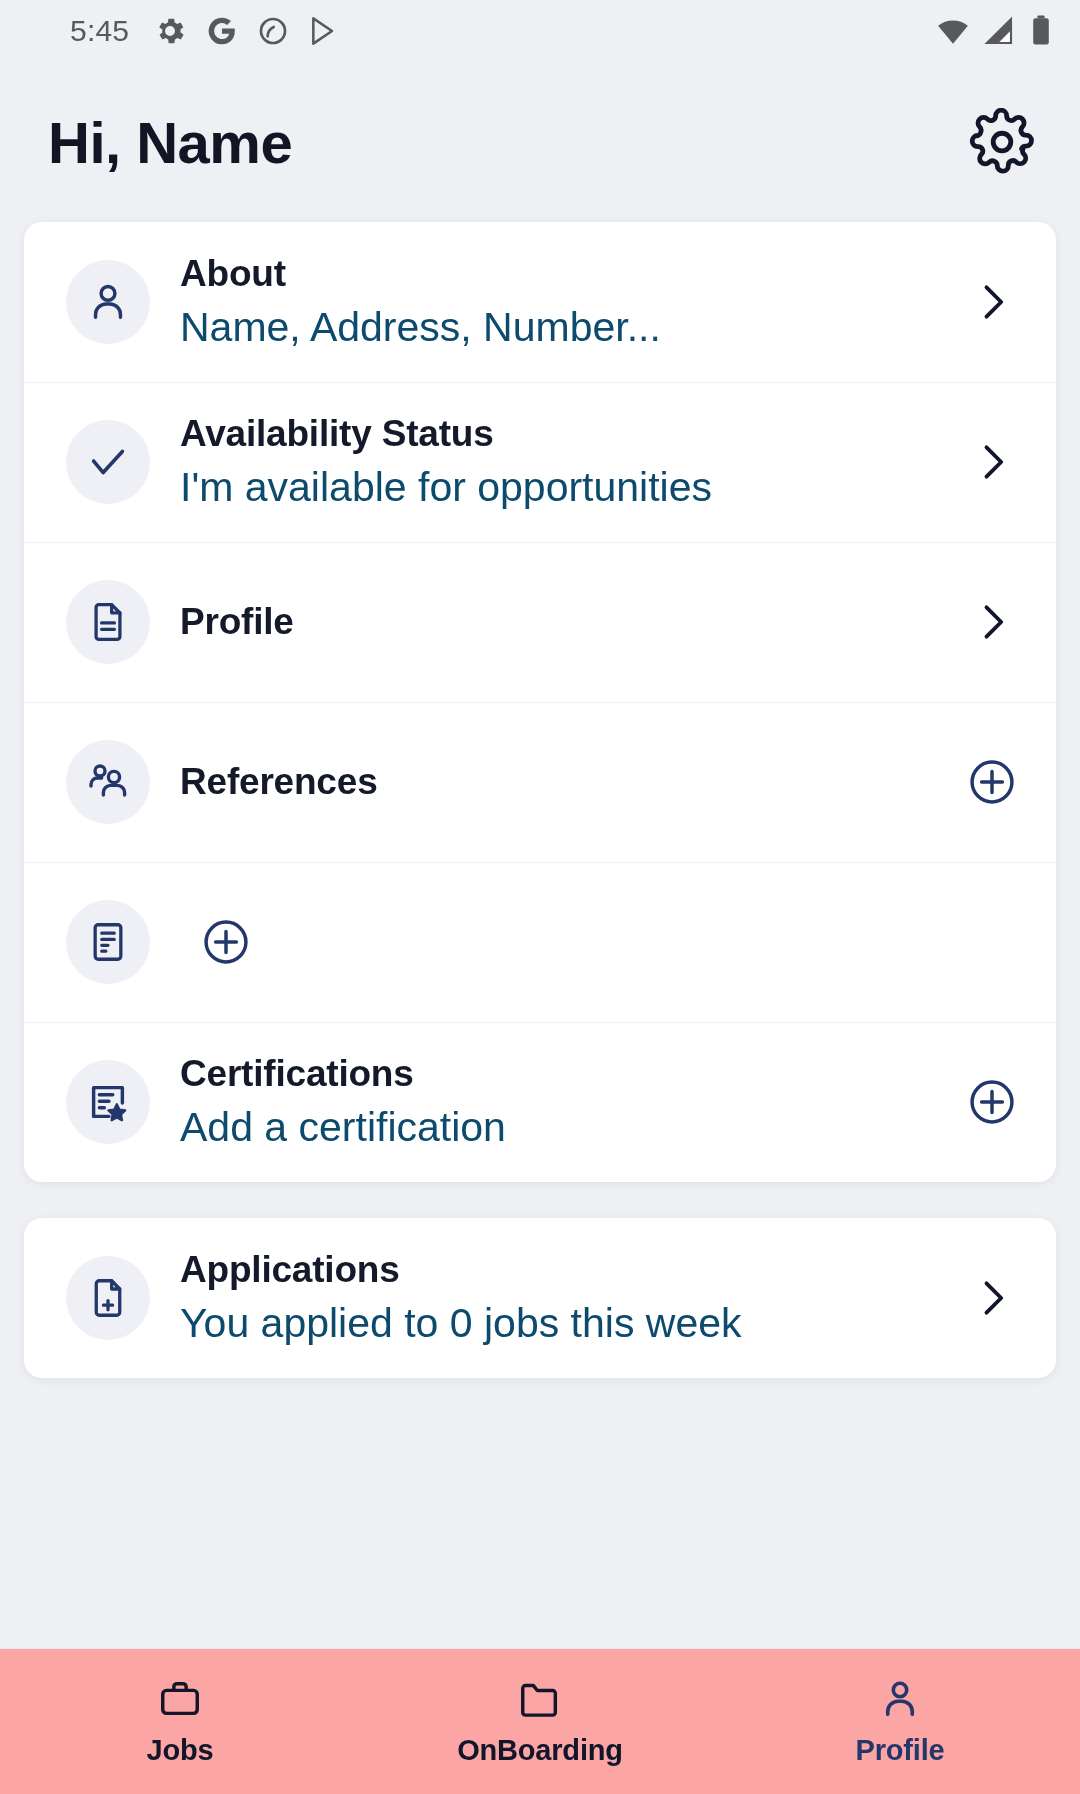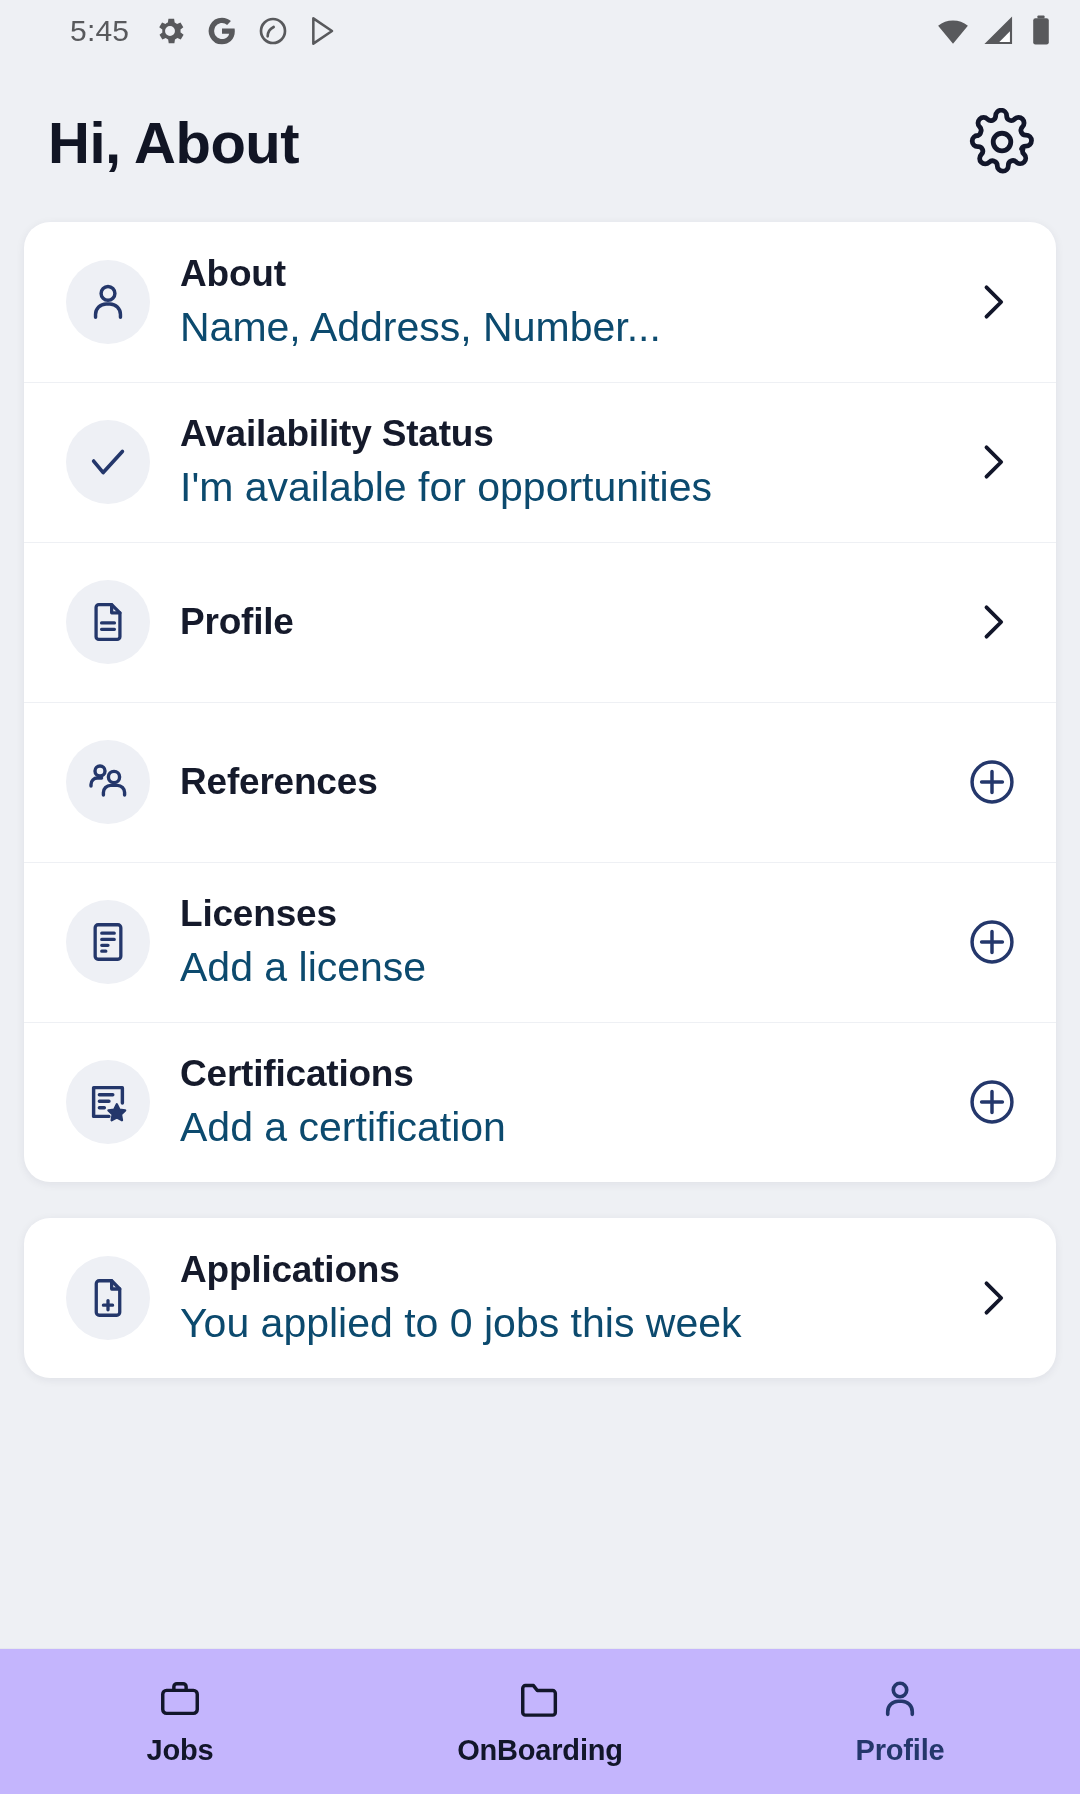--- a/index.html
+++ b/index.html
@@ -61,21 +61,21 @@
   }
   .header-gear { cursor: pointer; }
   .header-gear svg { display: block; }
 
   
   .content {
     padding: 0 24px;
   }
   .card {
     background: #ffffff;
-    border-radius: 26px;
+    border-radius: 18px;
     box-shadow: 0 2px 10px rgba(22, 30, 60, 0.07);
     overflow: hidden;
   }
   .card + .card { margin-top: 36px; }
 
   .row {
     display: flex;
     align-items: center;
     padding: 0 34px 0 42px;
     height: 160px;
@@ -129,21 +129,21 @@
     min-width: 60px;
     cursor: pointer;
   }
   .row-action svg { display: block; }
 
   
   .bottom-nav {
     position: absolute;
     left: 0; right: 0; bottom: 0;
     height: 146px;
-    background: #c4b5fd;
+    background: #fca5a5;
     display: flex;
     align-items: center;
     border-top: 1px solid #e6e8ee;
   }
   .nav-item {
     flex: 1;
     display: flex;
     flex-direction: column;
     align-items: center;
     justify-content: center;
@@ -208,21 +208,21 @@
     <span>
       <svg width="26" height="34" viewBox="0 0 16 24" fill="#58595c">
         <rect x="5.5" y="1" width="5" height="2.2" rx="0.6"></rect>
         <rect x="2.5" y="3" width="11" height="18.5" rx="1.6"></rect>
       </svg>
     </span>
   </div>
 </div>
 
 <div class="header">
-  <div class="header-title">Hi, About</div>
+  <div class="header-title">Hi, Name</div>
   <div class="header-gear">
     <span>
       <svg width="68" height="68" viewBox="0 0 24 24" fill="none" stroke="#12162a" stroke-width="1.7" stroke-linecap="round" stroke-linejoin="round">
         <circle cx="12" cy="12" r="3.1"></circle>
         <path d="M19.4 14.5a1.6 1.6 0 00.33 1.77l.06.06a1.95 1.95 0 11-2.76 2.76l-.06-.06a1.6 1.6 0 00-1.77-.33 1.6 1.6 0 00-.97 1.47v.17a1.95 1.95 0 01-3.9 0v-.09a1.6 1.6 0 00-1.05-1.47 1.6 1.6 0 00-1.77.33l-.06.06a1.95 1.95 0 11-2.76-2.76l.06-.06a1.6 1.6 0 00.33-1.77 1.6 1.6 0 00-1.47-.97h-.17a1.95 1.95 0 010-3.9h.09A1.6 1.6 0 004.5 8.5a1.6 1.6 0 00-.33-1.77l-.06-.06a1.95 1.95 0 112.76-2.76l.06.06a1.6 1.6 0 001.77.33h.08A1.6 1.6 0 009.75 2.9v-.17a1.95 1.95 0 013.9 0v.09a1.6 1.6 0 00.97 1.47 1.6 1.6 0 001.77-.33l.06-.06a1.95 1.95 0 112.76 2.76l-.06.06a1.6 1.6 0 00-.33 1.77v.08a1.6 1.6 0 001.47.98h.17a1.95 1.95 0 010 3.9h-.09a1.6 1.6 0 00-1.47.97z"></path>
       </svg>
     </span>
   </div>
 </div>
 
@@ -303,24 +303,20 @@
       </div>
     </div>
 
     <div class="row">
       <div class="row-icon">
         <svg width="44" height="44" viewBox="0 0 24 24" fill="none" stroke="#24376b" stroke-width="1.8" stroke-linecap="round" stroke-linejoin="round">
           <rect x="5" y="2.6" width="14" height="18.8" rx="1.6"></rect>
           <path d="M8.6 7.2h6.8M8.6 10.6h6.8M8.6 13.8h3.4M8.6 17h2.2"></path>
         </svg>
       </div>
-      <div class="row-text">
-        <div class="row-title">Licenses</div>
-        <div class="row-sub">Add a license</div>
-      </div>
       <div class="row-action">
         <svg width="52" height="52" viewBox="0 0 24 24" fill="none" stroke="#24376b" stroke-width="1.6" stroke-linecap="round">
           <circle cx="12" cy="12" r="9.2"></circle>
           <path d="M12 7.2v9.6M7.2 12h9.6"></path>
         </svg>
       </div>
     </div>
 
     <div class="row">
       <div class="row-icon">

